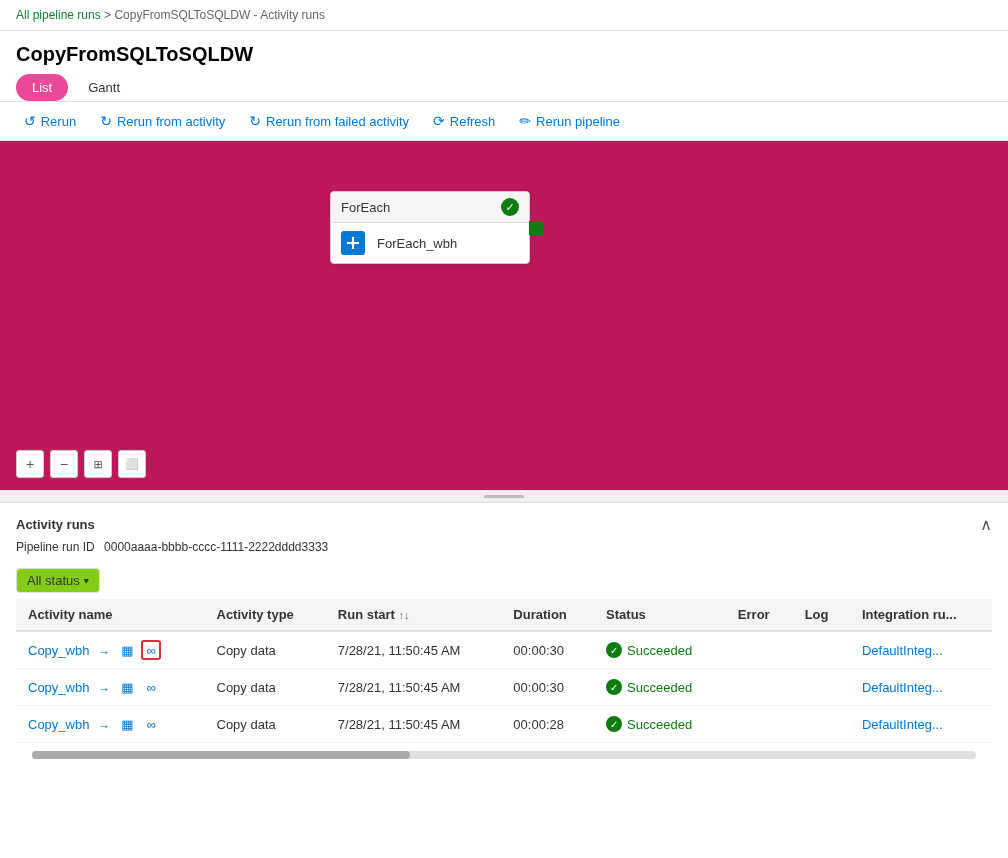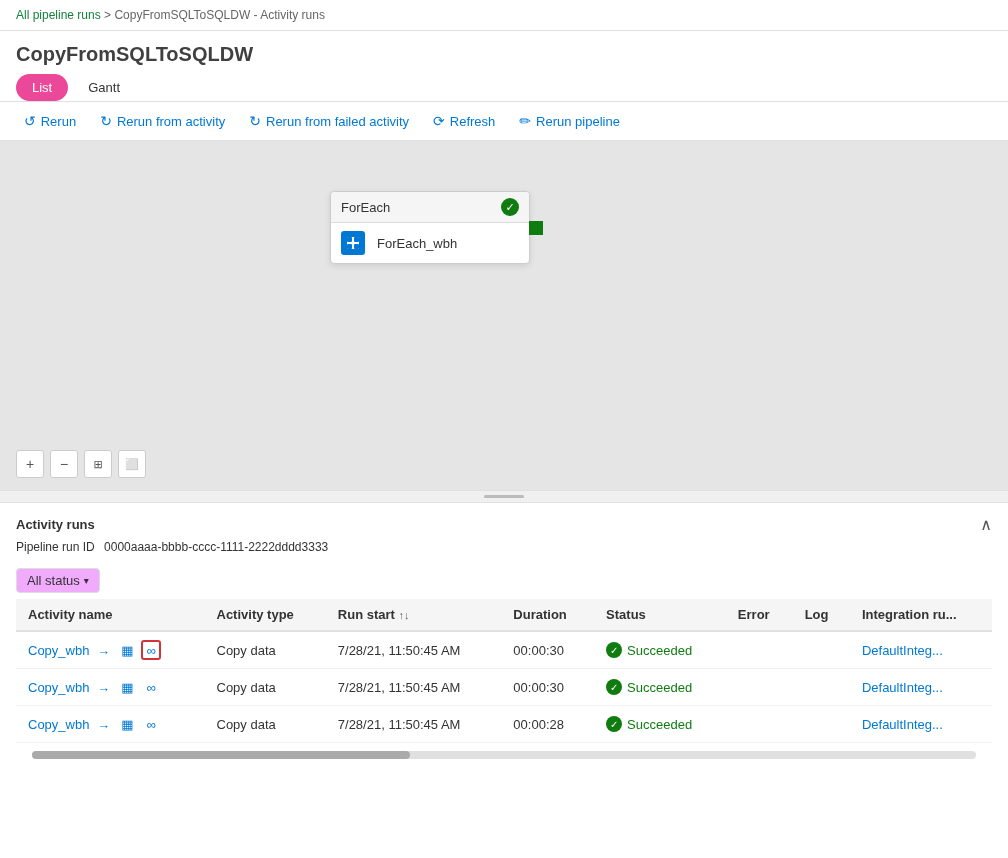--- a/index.html
+++ b/index.html
@@ -1,32 +1,32 @@
 <!DOCTYPE html>
 <html><head>
   <meta charset="utf-8">
   <style>
     * { box-sizing: border-box; margin: 0; padding: 0; }
     body { font-family: 'Segoe UI', Arial, sans-serif; font-size: 13px; color: #333; background: #fff; }
 
     .breadcrumb { padding: 8px 16px; font-size: 12px; color: #0078d4; border-bottom: 1px solid #e0e0e0; }
     .breadcrumb span { color: #666; }
 
-    .page-title { padding: 12px 16px 8px; font-size: 20px; font-weight: 600; color: #404040; }
+    .page-title { padding: 12px 16px 8px; font-size: 20px; font-weight: 600; color: #000000; }
 
     .tabs-bar { padding: 0 16px 0; display: flex; align-items: center; gap: 4px; border-bottom: 1px solid #e0e0e0; }
     .tab-btn { padding: 6px 16px; border-radius: 20px; border: none; cursor: pointer; font-size: 13px; font-weight: 500; }
     .tab-btn.active { background: #ec4899; color: #fff; }
     .tab-btn.inactive { background: #fff; color: #333; }
 
     .toolbar { display: flex; align-items: center; gap: 0; padding: 6px 12px; border-bottom: 1px solid #e0e0e0; }
     .toolbar-btn { display: flex; align-items: center; gap: 5px; padding: 5px 12px; background: none; border: none; cursor: pointer; color: #0078d4; font-size: 13px; white-space: nowrap; }
     .toolbar-btn .icon { font-size: 14px; }
 
-    .canvas-area { background: #e5e5e5; height: 350px; position: relative; border-bottom: 1px solid #e0e0e0; overflow: hidden; }
+    .canvas-area { background: #be185d; height: 350px; position: relative; border-bottom: 1px solid #e0e0e0; overflow: hidden; }
 
     .foreach-box { position: absolute; top: 50px; left: 330px; border: 1px solid #ccc; border-radius: 4px; background: #fff; width: 200px; box-shadow: 0 2px 6px rgba(0,0,0,0.1); }
     .foreach-header { display: flex; justify-content: space-between; align-items: center; padding: 6px 10px; background: #f5f5f5; border-bottom: 1px solid #ddd; border-radius: 4px 4px 0 0; font-size: 13px; font-weight: 500; }
     .foreach-header .success-icon { color: #fff; background: #107c10; border-radius: 50%; width: 18px; height: 18px; display: flex; align-items: center; justify-content: center; font-size: 11px; }
     .foreach-body { display: flex; align-items: center; gap: 12px; padding: 8px 10px; }
     .foreach-activity-icon { width: 24px; height: 24px; background: #0078d4; border-radius: 3px; display: flex; align-items: center; justify-content: center; }
     .foreach-activity-icon .inner { width: 12px; height: 12px; background: #fff; border-radius: 1px; display: grid; grid-template-columns: 1fr 1fr; gap: 2px; }
     .foreach-activity-icon .inner div { background: #0078d4; border-radius: 1px; }
     .foreach-connector { position: absolute; right: -14px; top: 50%; transform: translateY(-50%); width: 14px; height: 14px; background: #107c10; }
 
@@ -37,21 +37,21 @@
     .resize-line { width: 40px; height: 3px; background: #bbb; border-radius: 2px; }
 
     .activity-runs-section { padding: 0 16px; }
     .section-header { display: flex; justify-content: space-between; align-items: center; padding: 12px 0 6px; }
     .section-title { font-size: 13px; font-weight: 600; }
     .collapse-btn { background: none; border: none; cursor: pointer; font-size: 16px; color: #555; }
     .pipeline-run-id { font-size: 12px; color: #333; padding-bottom: 8px; }
     .pipeline-run-id span { font-weight: 400; }
 
     .filter-row { display: flex; align-items: center; gap: 8px; padding: 6px 0; }
-    .status-filter { display: flex; align-items: center; gap: 4px; border: 1px solid #ddd; border-radius: 4px; padding: 4px 10px; cursor: pointer; font-size: 13px; background: #f0abfc; }
+    .status-filter { display: flex; align-items: center; gap: 4px; border: 1px solid #ddd; border-radius: 4px; padding: 4px 10px; cursor: pointer; font-size: 13px; background: #84cc16; }
     .showing-text { font-size: 12px; color: #0078d4; padding: 4px 0 8px; }
 
     .table-container { width: 100%; overflow-x: hidden; }
     table { width: 100%; border-collapse: collapse; font-size: 13px; }
     th { text-align: left; padding: 8px 12px; background: #f5f5f5; border-bottom: 2px solid #e0e0e0; font-weight: 600; color: #333; white-space: nowrap; }
     td { padding: 8px 12px; border-bottom: 1px solid #f0f0f0; vertical-align: middle; white-space: nowrap; }
     .activity-link { color: #0078d4; text-decoration: none; cursor: pointer; }
     .cell-icon { width: 20px; height: 20px; display: flex; align-items: center; justify-content: center; cursor: pointer; color: #0078d4; font-size: 13px; border: 1px solid transparent; border-radius: 3px; }
     .cell-icon.highlighted { border: 2px solid #d13438; border-radius: 3px; }
 

